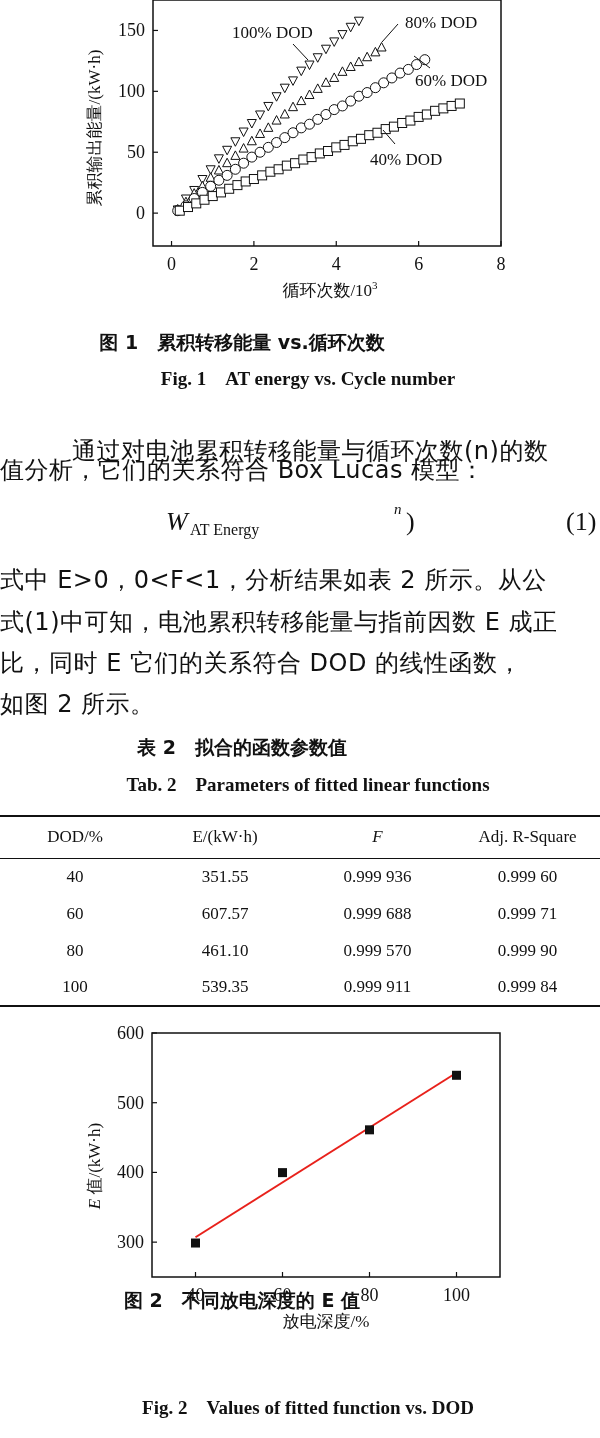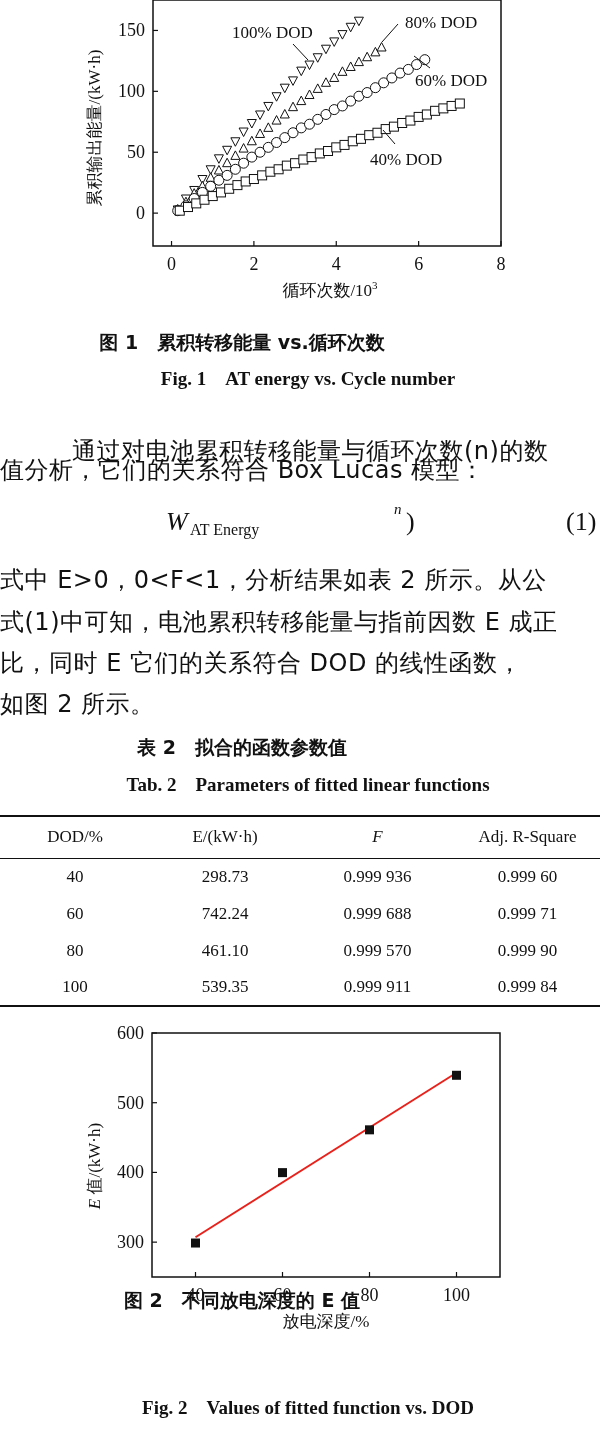--- a/index.html
+++ b/index.html
@@ -219,27 +219,27 @@
     <tr>
       <th>DOD/%</th>
       <th style="font-style:normal">E/(kW·h)</th>
       <th style="font-style:italic">F</th>
       <th>Adj. R-Square</th>
     </tr>
   </thead>
   <tbody>
     <tr>
       <td>40</td>
-      <td>298.73</td>
+      <td>351.55</td>
       <td>0.999 936</td>
       <td>0.999 60</td>
     </tr>
     <tr>
       <td>60</td>
-      <td>742.24</td>
+      <td>607.57</td>
       <td>0.999 688</td>
       <td>0.999 71</td>
     </tr>
     <tr>
       <td>80</td>
       <td>461.10</td>
       <td>0.999 570</td>
       <td>0.999 90</td>
     </tr>
     <tr>

